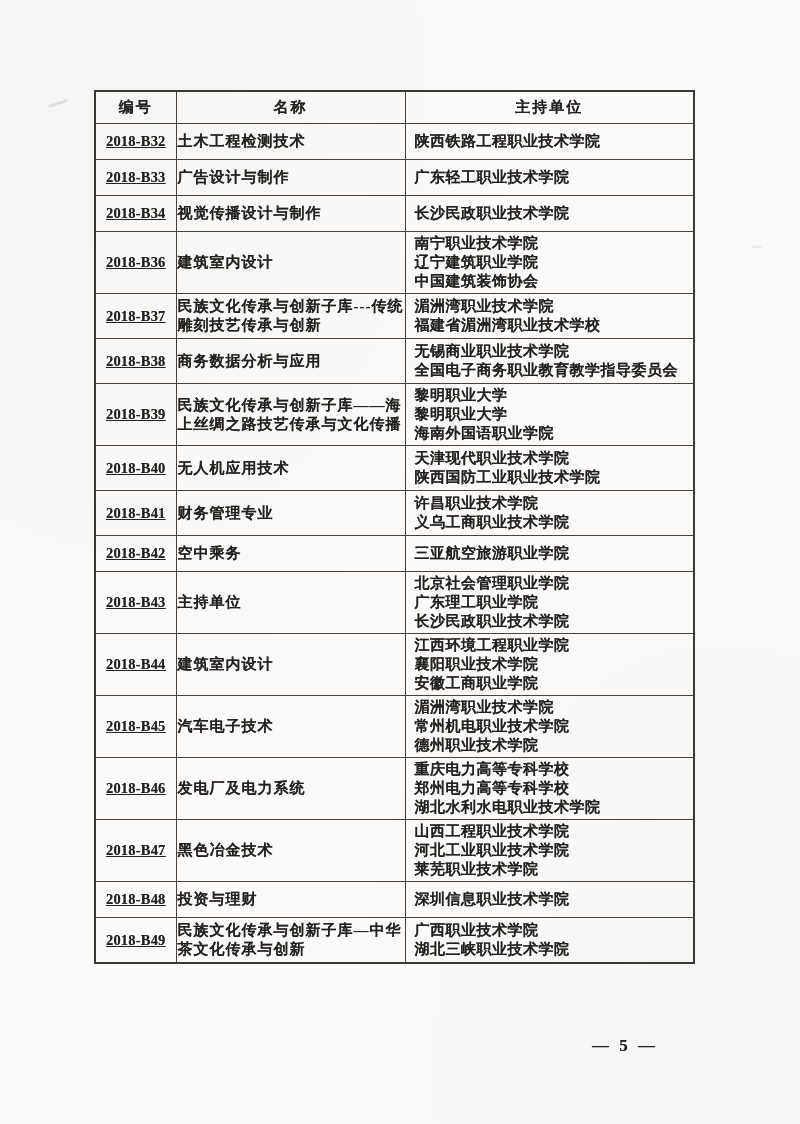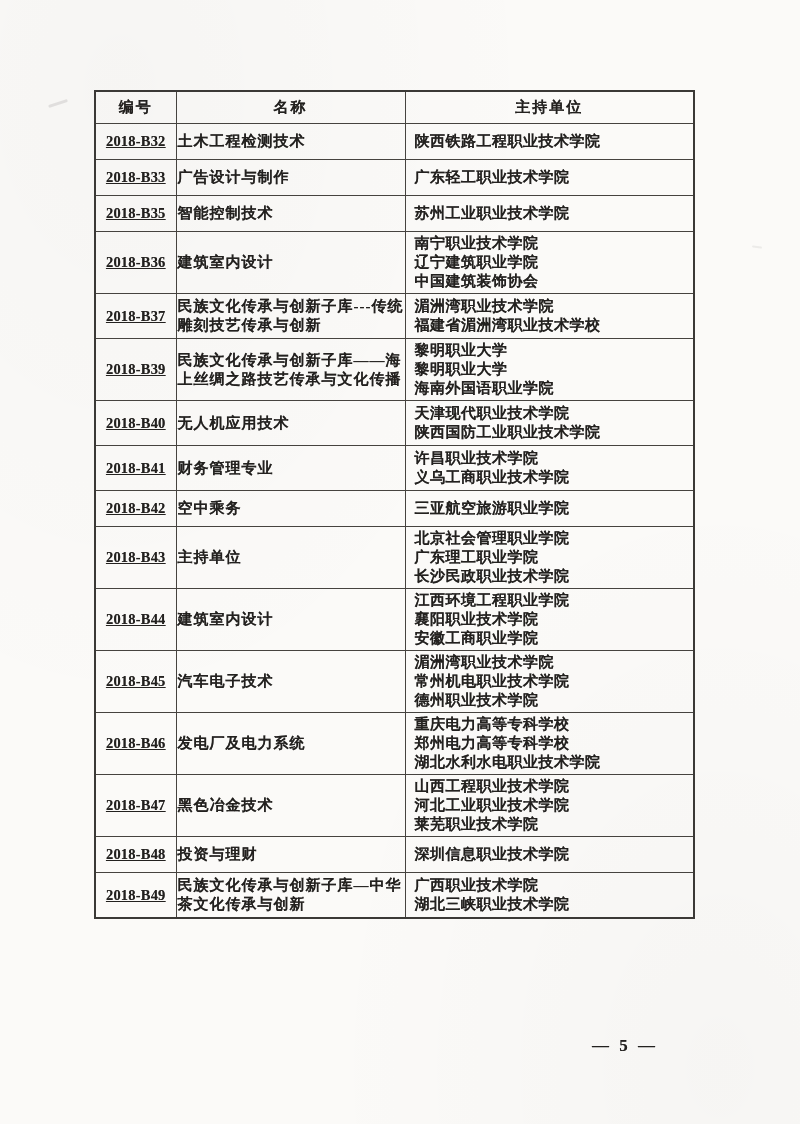--- a/index.html
+++ b/index.html
@@ -122,43 +122,51 @@
           </td>
     </tr>
         <tr class="lines-1">
       <td class="cell-id">2018-B33</td>
       <td class="cell-name">广告设计与制作</td>
       <td class="cell-hosts">
             <div class="host-line">广东轻工职业技术学院</div>
           </td>
     </tr>
         <tr class="lines-1">
-      <td class="cell-id">2018-B35</td>
-      <td class="cell-name">智能控制技术</td>
-      <td class="cell-hosts">
-            <div class="host-line">苏州工业职业技术学院</div>
+      <td class="cell-id">2018-B34</td>
+      <td class="cell-name">视觉传播设计与制作</td>
+      <td class="cell-hosts">
+            <div class="host-line">长沙民政职业技术学院</div>
           </td>
     </tr>
         <tr class="lines-3">
       <td class="cell-id">2018-B36</td>
       <td class="cell-name">建筑室内设计</td>
       <td class="cell-hosts">
             <div class="host-line">南宁职业技术学院</div>
             <div class="host-line">辽宁建筑职业学院</div>
             <div class="host-line">中国建筑装饰协会</div>
           </td>
     </tr>
         <tr class="lines-2">
       <td class="cell-id">2018-B37</td>
       <td class="cell-name">民族文化传承与创新子库---传统雕刻技艺传承与创新</td>
       <td class="cell-hosts">
             <div class="host-line">湄洲湾职业技术学院</div>
             <div class="host-line">福建省湄洲湾职业技术学校</div>
           </td>
     </tr>
+        <tr class="lines-2">
+      <td class="cell-id">2018-B38</td>
+      <td class="cell-name">商务数据分析与应用</td>
+      <td class="cell-hosts">
+            <div class="host-line">无锡商业职业技术学院</div>
+            <div class="host-line">全国电子商务职业教育教学指导委员会</div>
+          </td>
+    </tr>
         <tr class="lines-3">
       <td class="cell-id">2018-B39</td>
       <td class="cell-name">民族文化传承与创新子库——海上丝绸之路技艺传承与文化传播</td>
       <td class="cell-hosts">
             <div class="host-line">黎明职业大学</div>
             <div class="host-line">黎明职业大学</div>
             <div class="host-line">海南外国语职业学院</div>
           </td>
     </tr>
         <tr class="lines-2">

